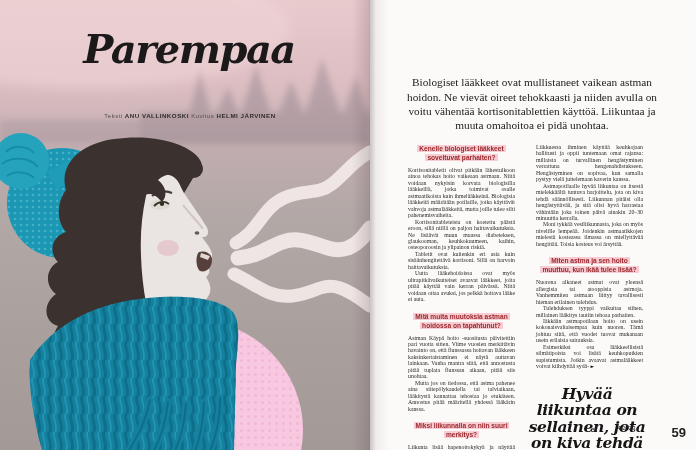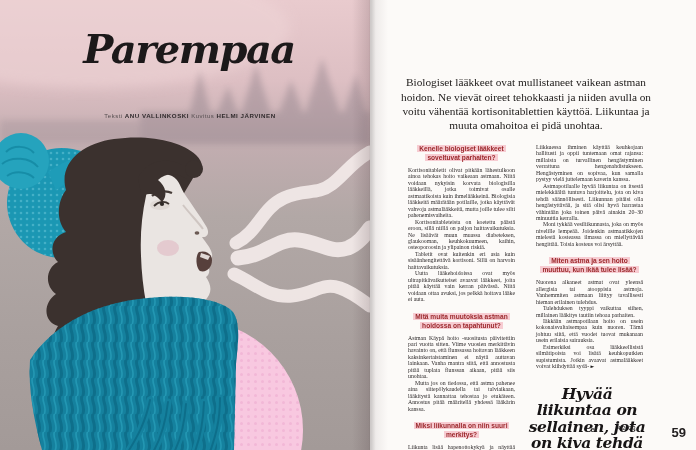--- a/index.html
+++ b/index.html
@@ -16,21 +16,21 @@
     font-size:40px;line-height:41px;letter-spacing:-1.5px;color:#1c191a;
   }
   .byline{
     position:absolute;left:0;top:112px;width:380px;text-align:center;z-index:5;
     font-family:"Liberation Sans",sans-serif;font-size:6px;letter-spacing:.5px;color:#564e50;
   }
   .byline b{color:#322c2e;font-size:6.2px;}
   
   #right-page{position:absolute;left:370px;top:0;width:326px;height:450px;background:#fcfaf8;}
   .intro{
-    position:absolute;left:30px;top:64px;width:252px;text-align:center;
+    position:absolute;left:36px;top:64px;width:252px;text-align:center;
     font-size:11.3px;line-height:14.2px;color:#23201f;
   }
   .col{position:absolute;top:144px;width:107px;}
   #col1{left:38px;}
   #col2{left:166px;}
   .xhead{
     font-family:"Liberation Sans",sans-serif;font-weight:bold;
     font-size:6.6px;line-height:9px;text-align:center;margin:9px 4px 5px;
   }
   .xhead:first-child{margin-top:0;}

